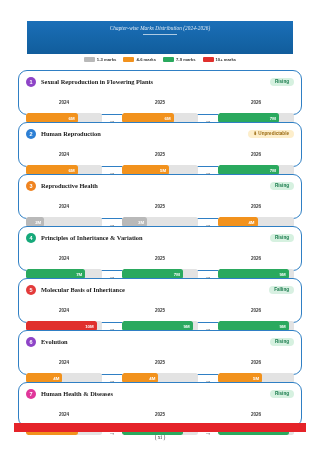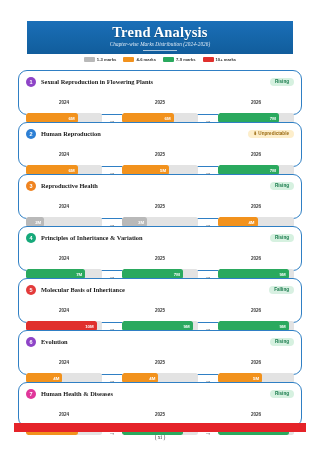--- a/index.html
+++ b/index.html
@@ -118,21 +118,20 @@
     text-align: center; font-family: "Liberation Serif", serif;
     font-size: 5.5px; color: #444;
   }
 </style>
 </head>
 <body>
 
 <div class="page">
 
   <div class="header">
-    <div class="header-title">Trend Analysis</div>
     <div class="header-sub">Chapter-wise Marks Distribution (2024-2026)</div>
     <div class="header-rule"></div>
   </div>
 
   <div class="legend" id="legend">
       <div class="legend-item">
         <span class="legend-swatch" style="background: rgb(185, 185, 185);"></span>
         <span class="legend-label">1-3 marks</span>
       </div>
       <div class="legend-item">

